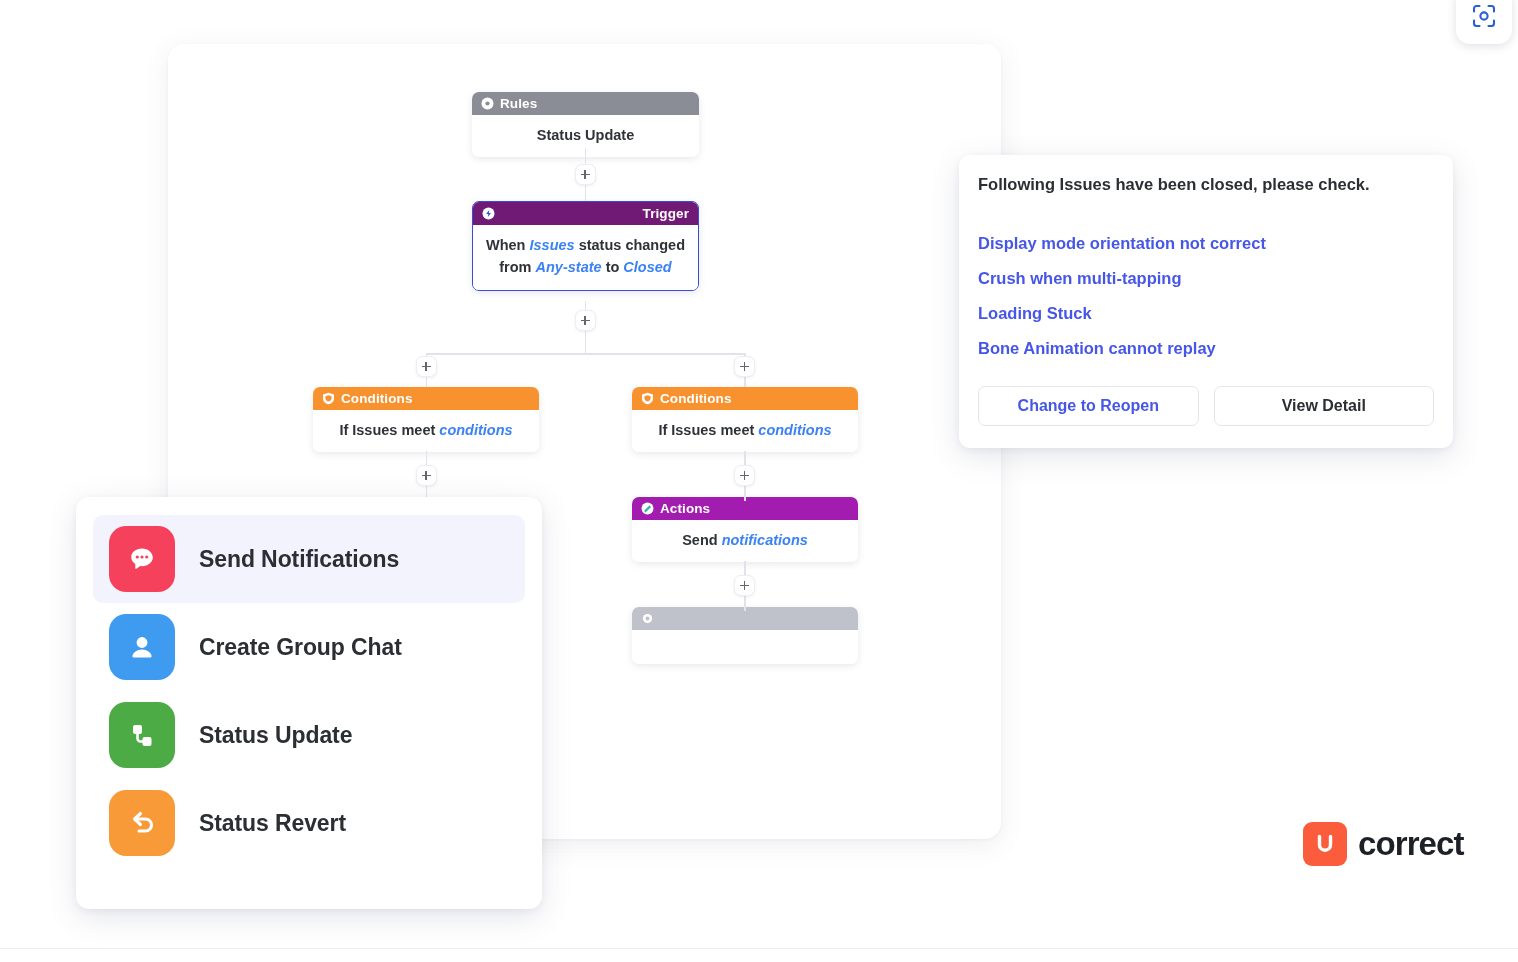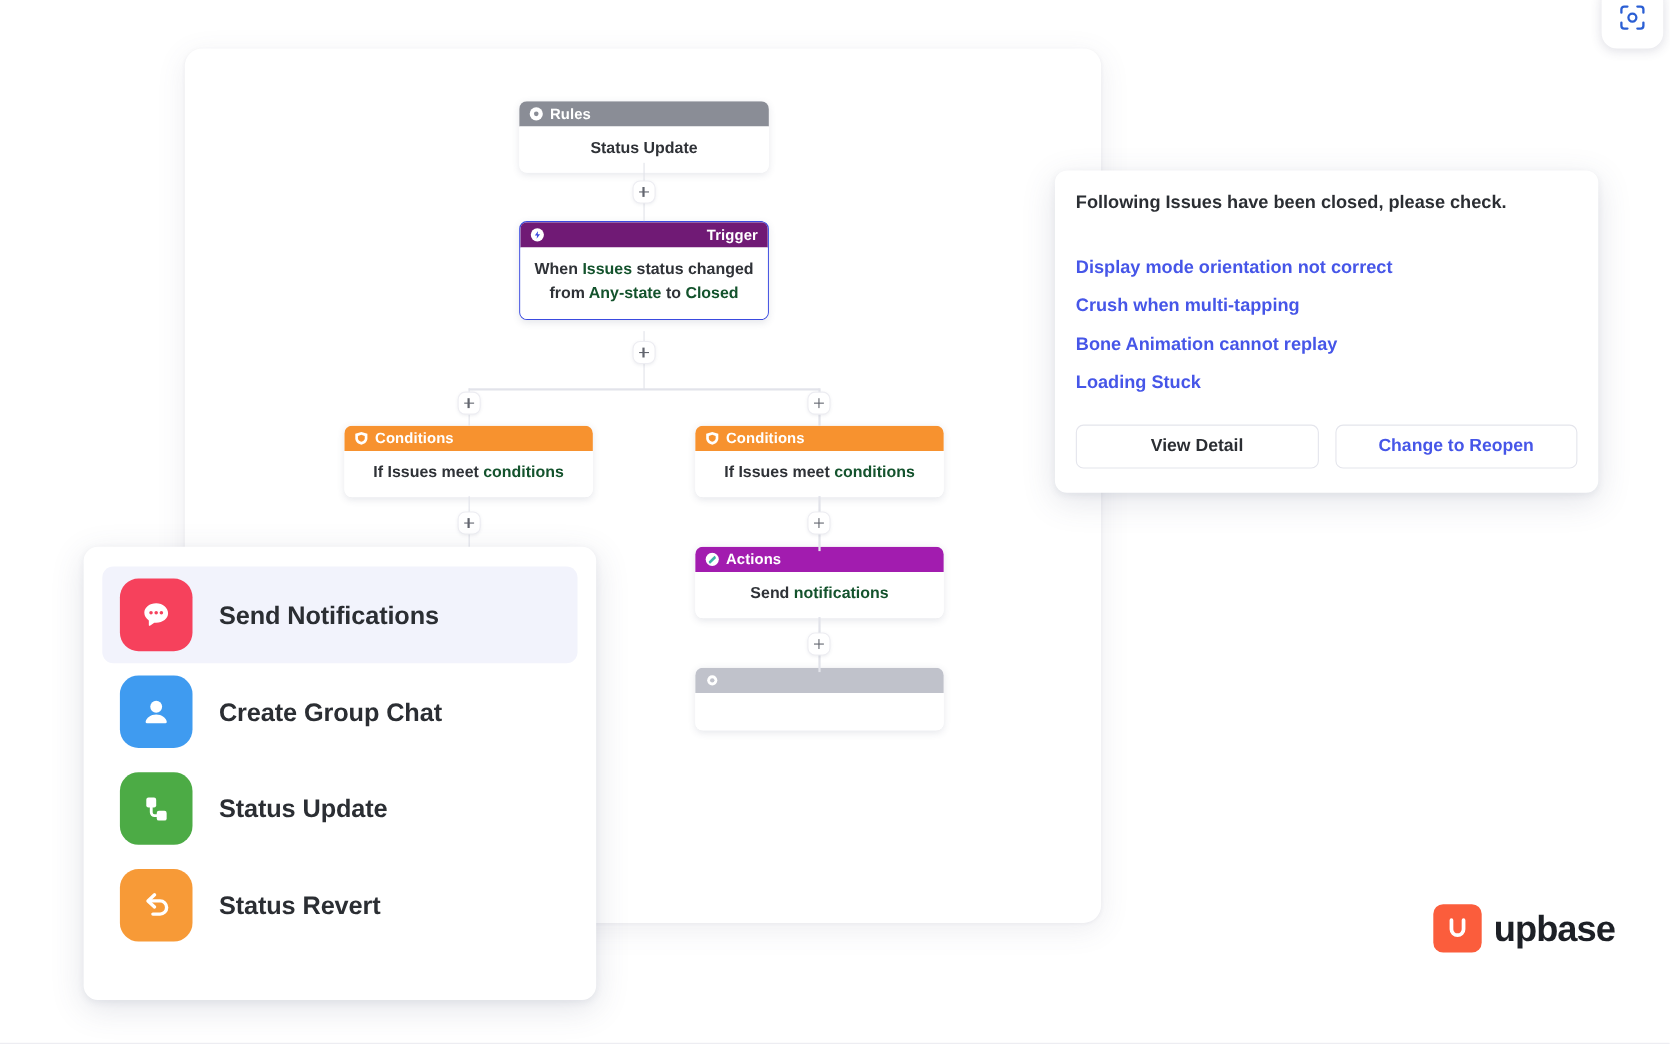--- a/index.html
+++ b/index.html
@@ -79,21 +79,21 @@
   }
   .node-body {
     padding: 9px 10px 11px;
     text-align: center;
     font-size: 14.5px;
     font-weight: 700;
     color: #2f3237;
     line-height: 1.55;
     background: #ffffff;
   }
-  .node-body .lnk { color: #14532d; }
+  .node-body .lnk { color: #3b82f6; font-style: italic; }
 
   .head-icon {
     width: 13px;
     height: 13px;
     flex: 0 0 13px;
     display: block;
   }
 
   
   .node-rules       { left: 304px; top: 48px;  width: 227px; }
@@ -455,30 +455,30 @@
   </div>
 
 </div>
 
 <div class="notif">
   <div class="notif-body">
     <div class="notif-intro">Following Issues have been closed, please check.</div>
     <ul class="notif-list">
       <li>Display mode orientation not correct</li>
       <li>Crush when multi-tapping</li>
+      <li>Loading Stuck</li>
       <li>Bone Animation cannot replay</li>
-      <li>Loading Stuck</li>
     </ul>
     <div class="notif-actions">
+      <button class="notif-btn primary">Change to Reopen</button>
       <button class="notif-btn secondary">View Detail</button>
-      <button class="notif-btn primary">Change to Reopen</button>
     </div>
   </div>
 </div>
 
 <div class="brand">
   <span class="brand-mark">
     <svg width="26" height="26" viewBox="0 0 26 26">
       <path d="M7.5 5.5v8.2a5.5 5.5 0 0 0 11 0V5.5" stroke="#fff" stroke-width="3.4" fill="none" stroke-linecap="round"></path>
     </svg>
   </span>
-  <span class="brand-name">upbase</span>
+  <span class="brand-name">correct</span>
 </div>
 
 </body></html>

